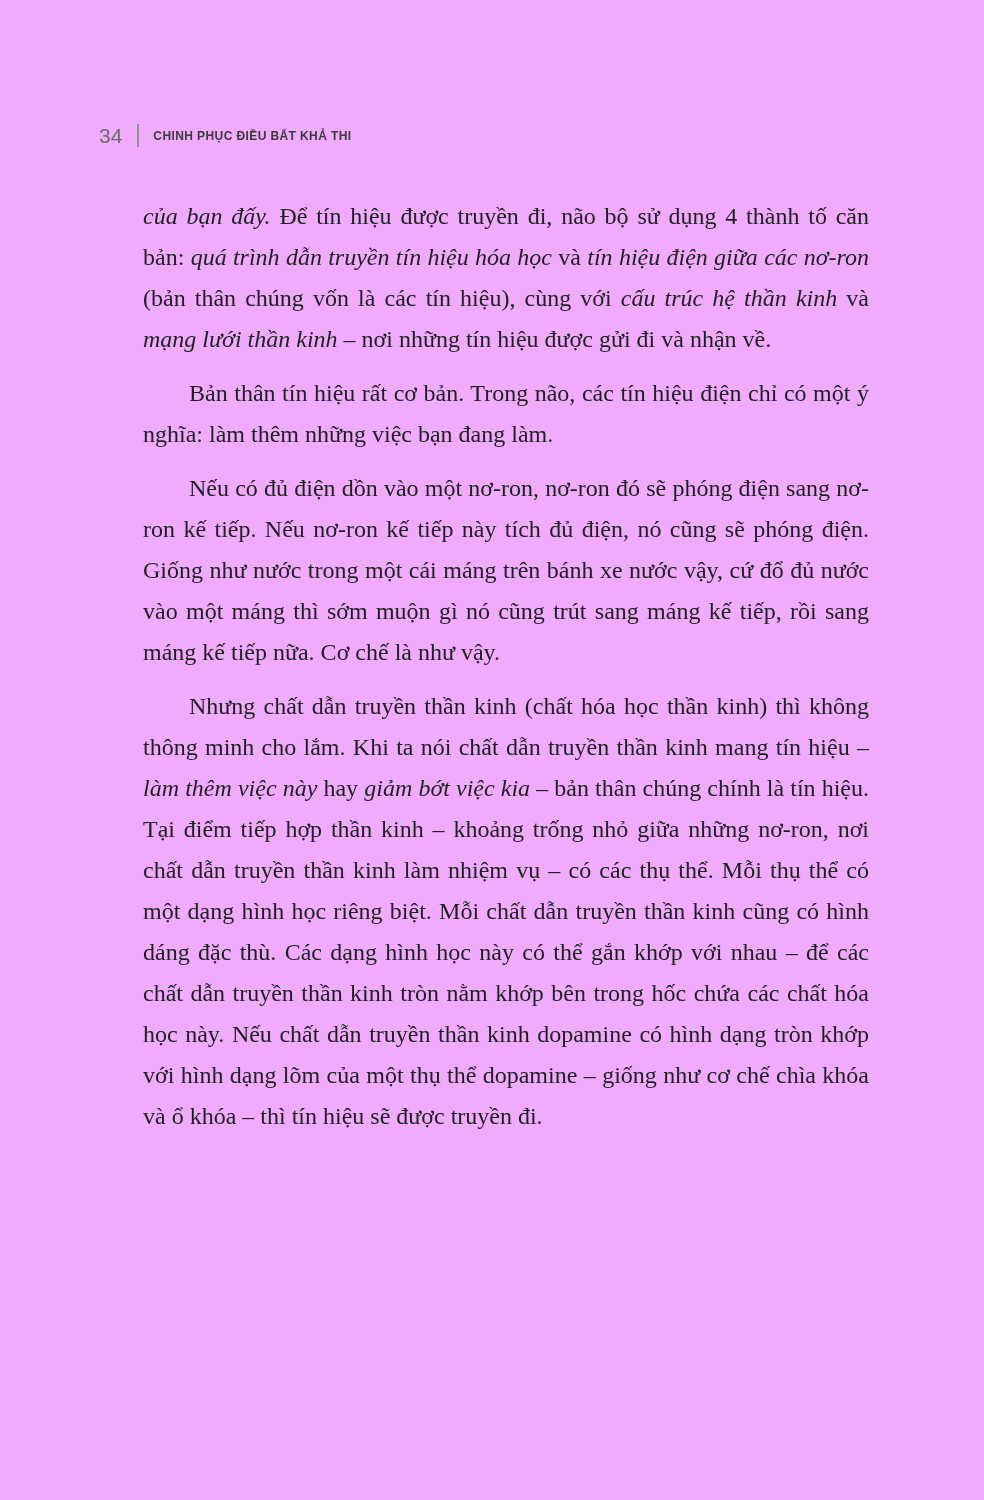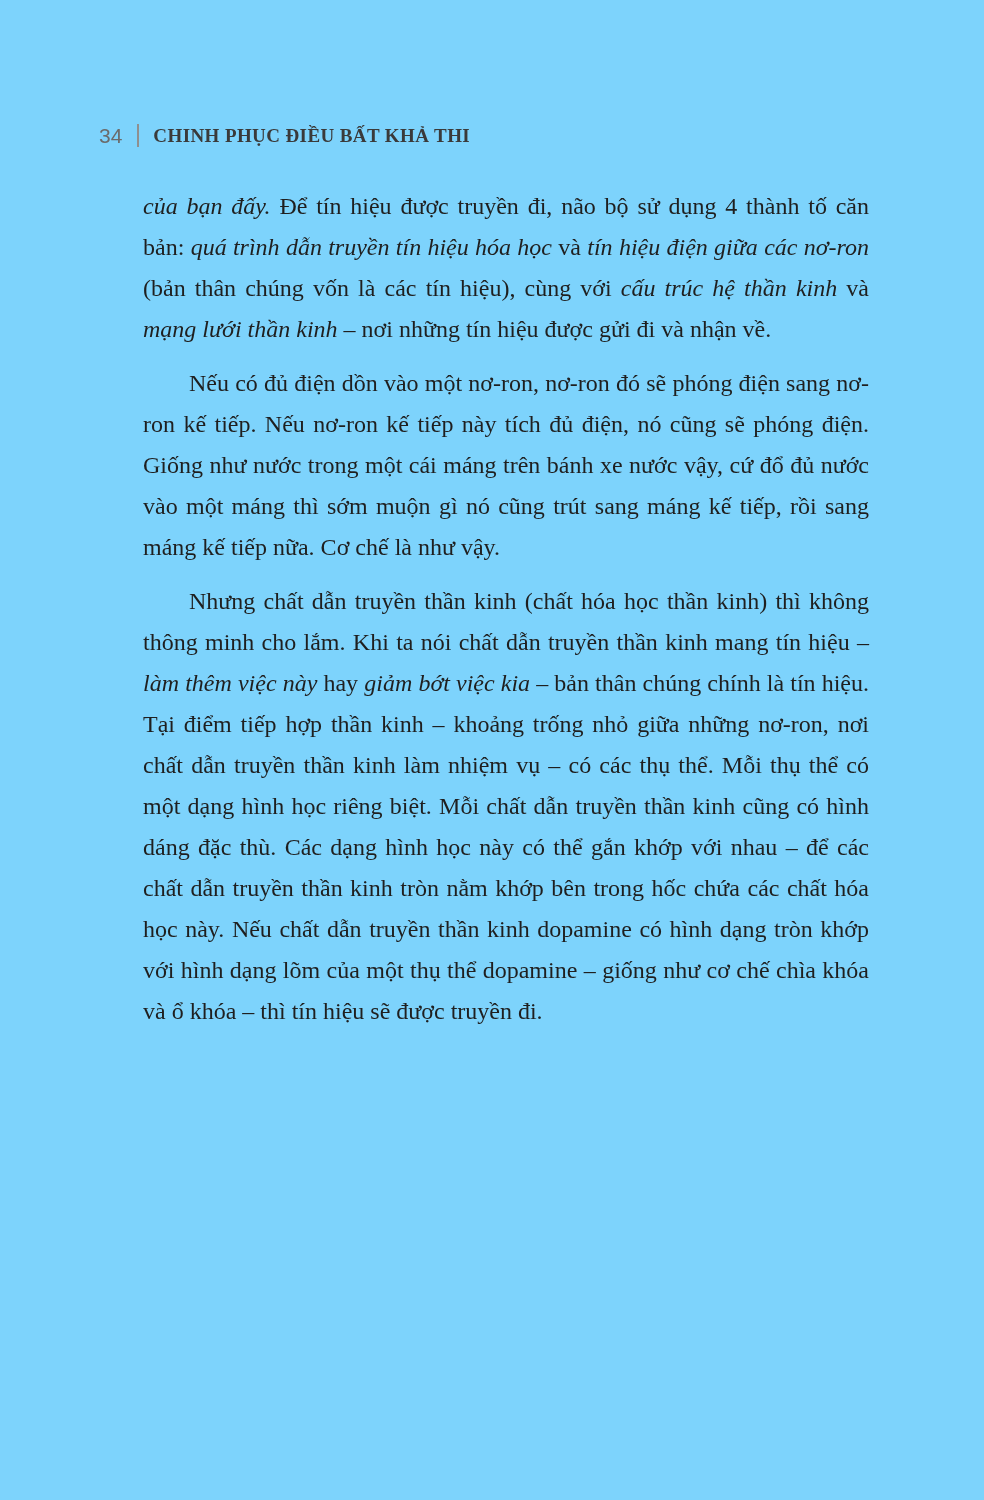--- a/index.html
+++ b/index.html
@@ -4,21 +4,21 @@
 <style>
   html, body {
     margin: 0;
     padding: 0;
     background: #ffffff;
   }
   .page {
     position: relative;
     width: 984px;
     height: 1500px;
-    background: #7dd3fc;
+    background: #f0abfc;
     overflow: hidden;
     font-family: "Liberation Serif", serif;
   }
   .header {
     position: absolute;
     top: 124px;
     left: 99px;
     display: flex;
     align-items: center;
     font-family: "Liberation Sans", sans-serif;
@@ -30,53 +30,53 @@
   }
   .divider {
     display: inline-block;
     width: 2px;
     height: 23px;
     background: #8f8f8f;
     margin: 0 14px 0 15px;
   }
   .title {
     color: #3a3a3a;
-    font-size: 19px;
+    font-size: 12px;
     font-weight: 700;
     letter-spacing: 0.4px;
     line-height: 1;
-    font-family: Liberation Serif, serif;
   }
   .body {
     position: absolute;
     top: 186px;
     left: 143px;
     width: 726px;
     color: #1f1f1f;
     font-size: 24px;
     line-height: 41px;
     text-align: justify;
   }
   .body p {
-    margin: 0 0 13px 0;
+    margin: 10px 0 13px 0;
   }
   .body p.indent {
     text-indent: 46px;
   }
   .body em {
     font-style: italic;
   }
 </style>
 </head>
 <body>
 
 <div class="page">
   <div class="header">
     <span class="pagenum">34</span>
     <span class="divider"></span>
     <span class="title">CHINH PHỤC ĐIỀU BẤT KHẢ THI</span>
   </div>
   <div class="body">
       <p class=""><em>của bạn đấy.</em><span> Để tín hiệu được truyền đi, não bộ sử dụng 4 thành tố căn bản: </span><em>quá trình dẫn truyền tín hiệu hóa học</em><span> và </span><em>tín hiệu điện giữa các nơ-ron</em><span> (bản thân chúng vốn là các tín hiệu), cùng với </span><em>cấu trúc hệ thần kinh</em><span> và </span><em>mạng lưới thần kinh</em><span> – nơi những tín hiệu được gửi đi và nhận về.</span></p>
+      <p class="indent"><span>Bản thân tín hiệu rất cơ bản. Trong não, các tín hiệu điện chỉ có một ý nghĩa: làm thêm những việc bạn đang làm.</span></p>
       <p class="indent"><span>Nếu có đủ điện dồn vào một nơ-ron, nơ-ron đó sẽ phóng điện sang nơ-ron kế tiếp. Nếu nơ-ron kế tiếp này tích đủ điện, nó cũng sẽ phóng điện. Giống như nước trong một cái máng trên bánh xe nước vậy, cứ đổ đủ nước vào một máng thì sớm muộn gì nó cũng trút sang máng kế tiếp, rồi sang máng kế tiếp nữa. Cơ chế là như vậy.</span></p>
       <p class="indent"><span>Nhưng chất dẫn truyền thần kinh (chất hóa học thần kinh) thì không thông minh cho lắm. Khi ta nói chất dẫn truyền thần kinh mang tín hiệu – </span><em>làm thêm việc này</em><span> hay </span><em>giảm bớt việc kia</em><span> – bản thân chúng chính là tín hiệu. Tại điểm tiếp hợp thần kinh – khoảng trống nhỏ giữa những nơ-ron, nơi chất dẫn truyền thần kinh làm nhiệm vụ – có các thụ thể. Mỗi thụ thể có một dạng hình học riêng biệt. Mỗi chất dẫn truyền thần kinh cũng có hình dáng đặc thù. Các dạng hình học này có thể gắn khớp với nhau – để các chất dẫn truyền thần kinh tròn nằm khớp bên trong hốc chứa các chất hóa học này. Nếu chất dẫn truyền thần kinh dopamine có hình dạng tròn khớp với hình dạng lõm của một thụ thể dopamine – giống như cơ chế chìa khóa và ổ khóa – thì tín hiệu sẽ được truyền đi.</span></p>
     </div>
 </div>
 
 </body></html>

